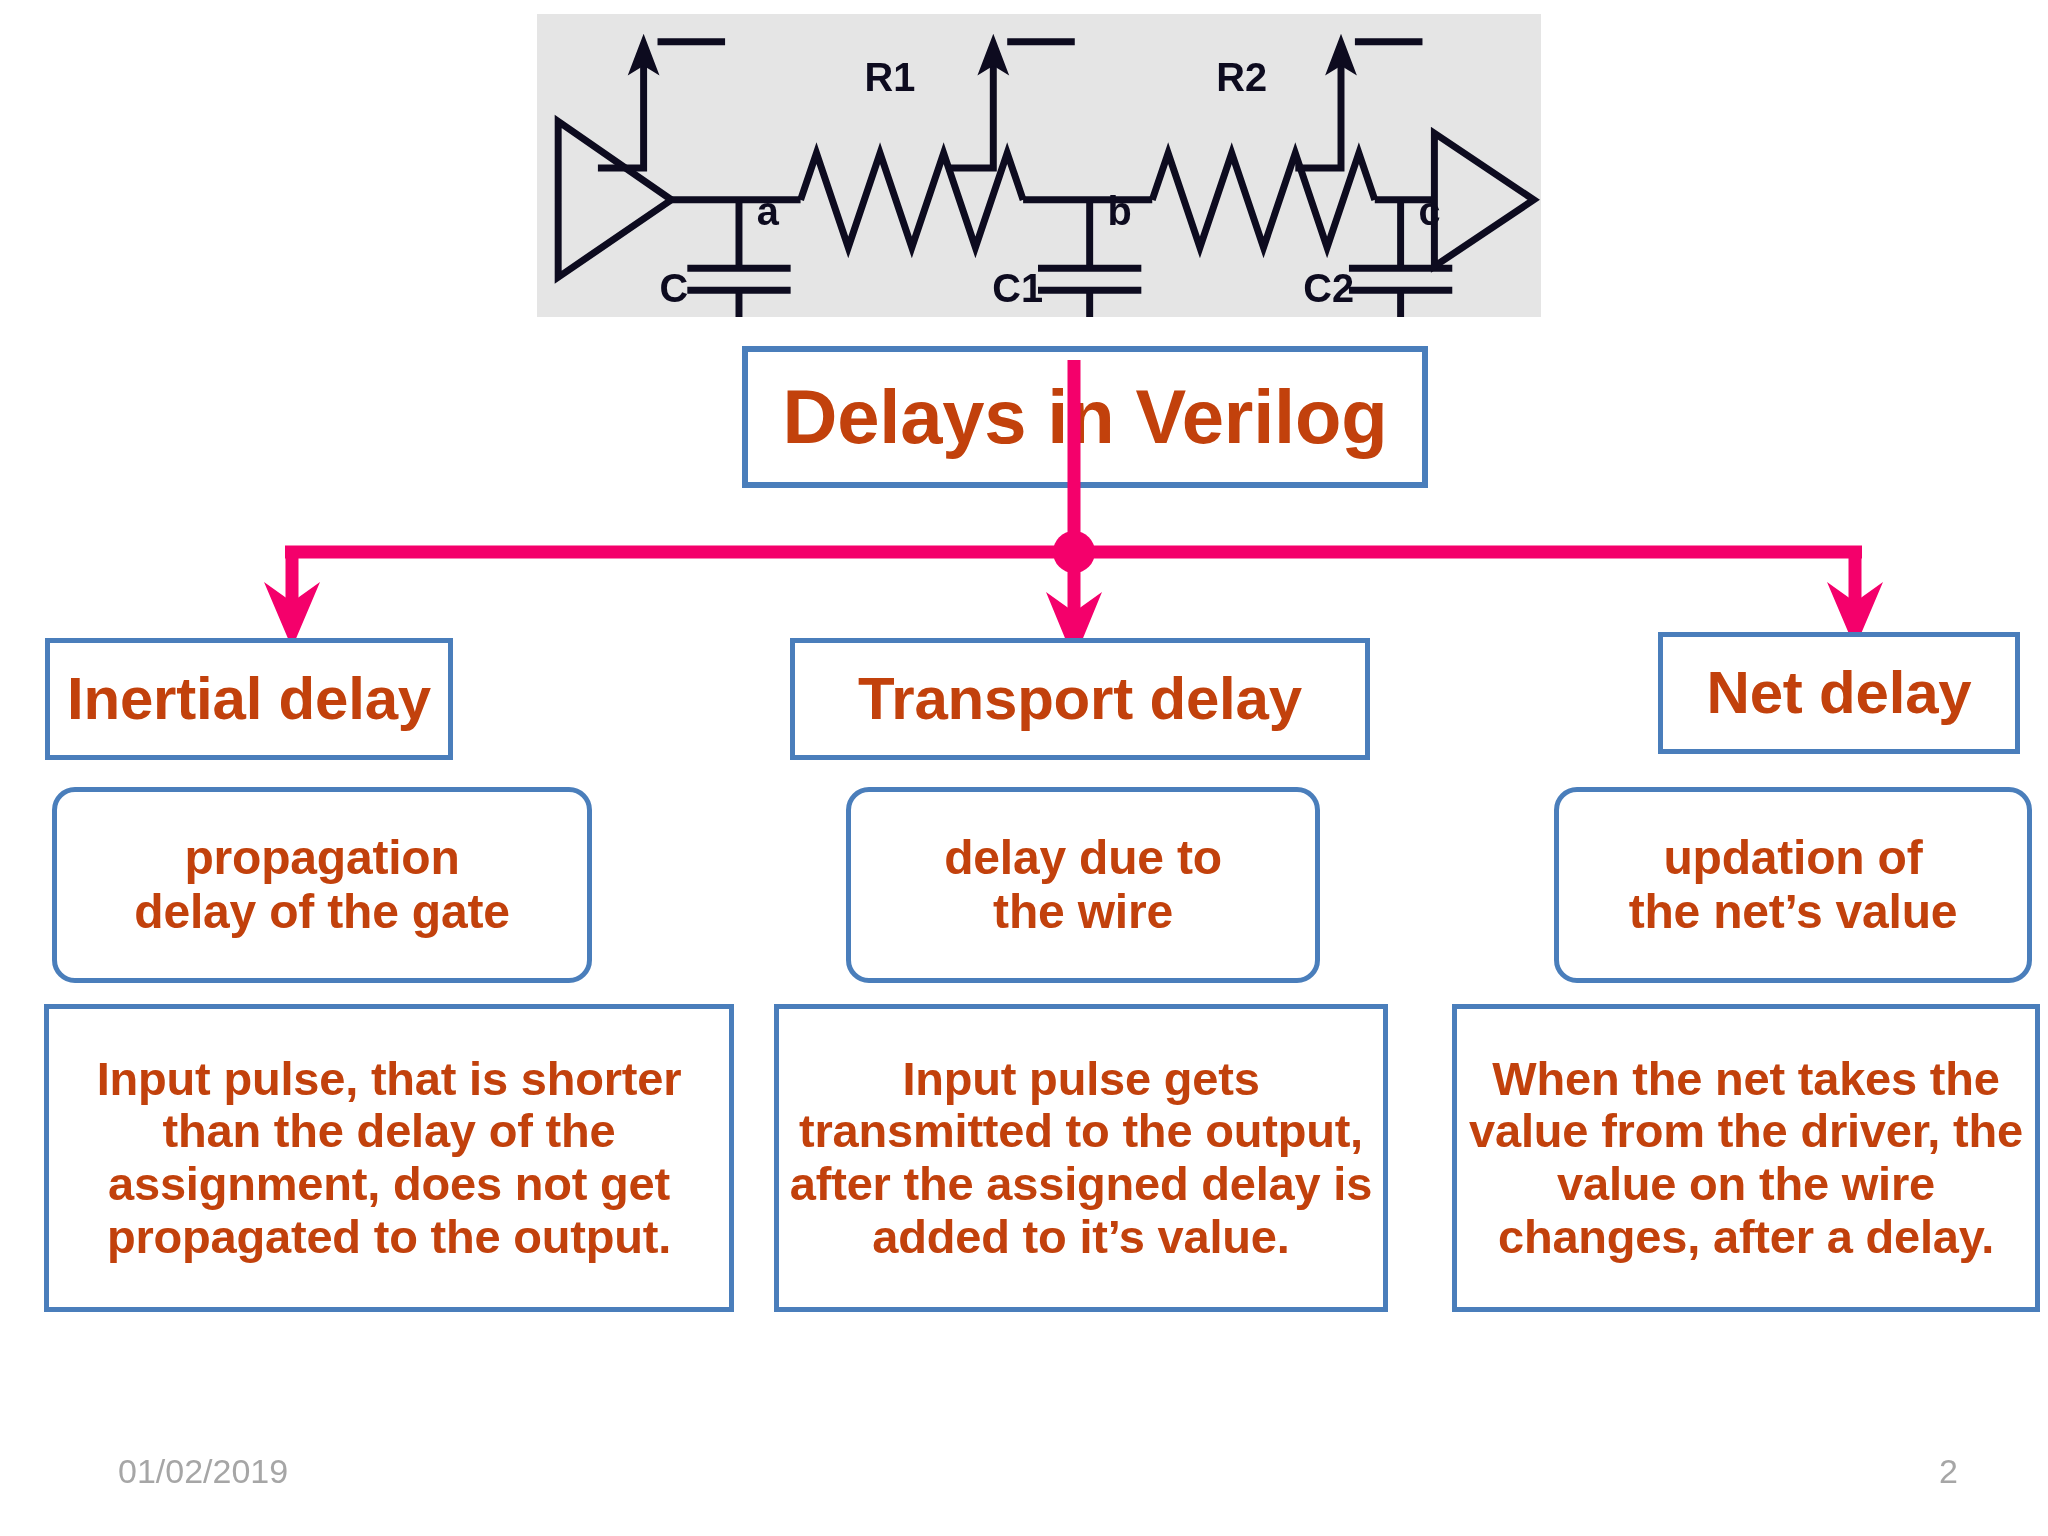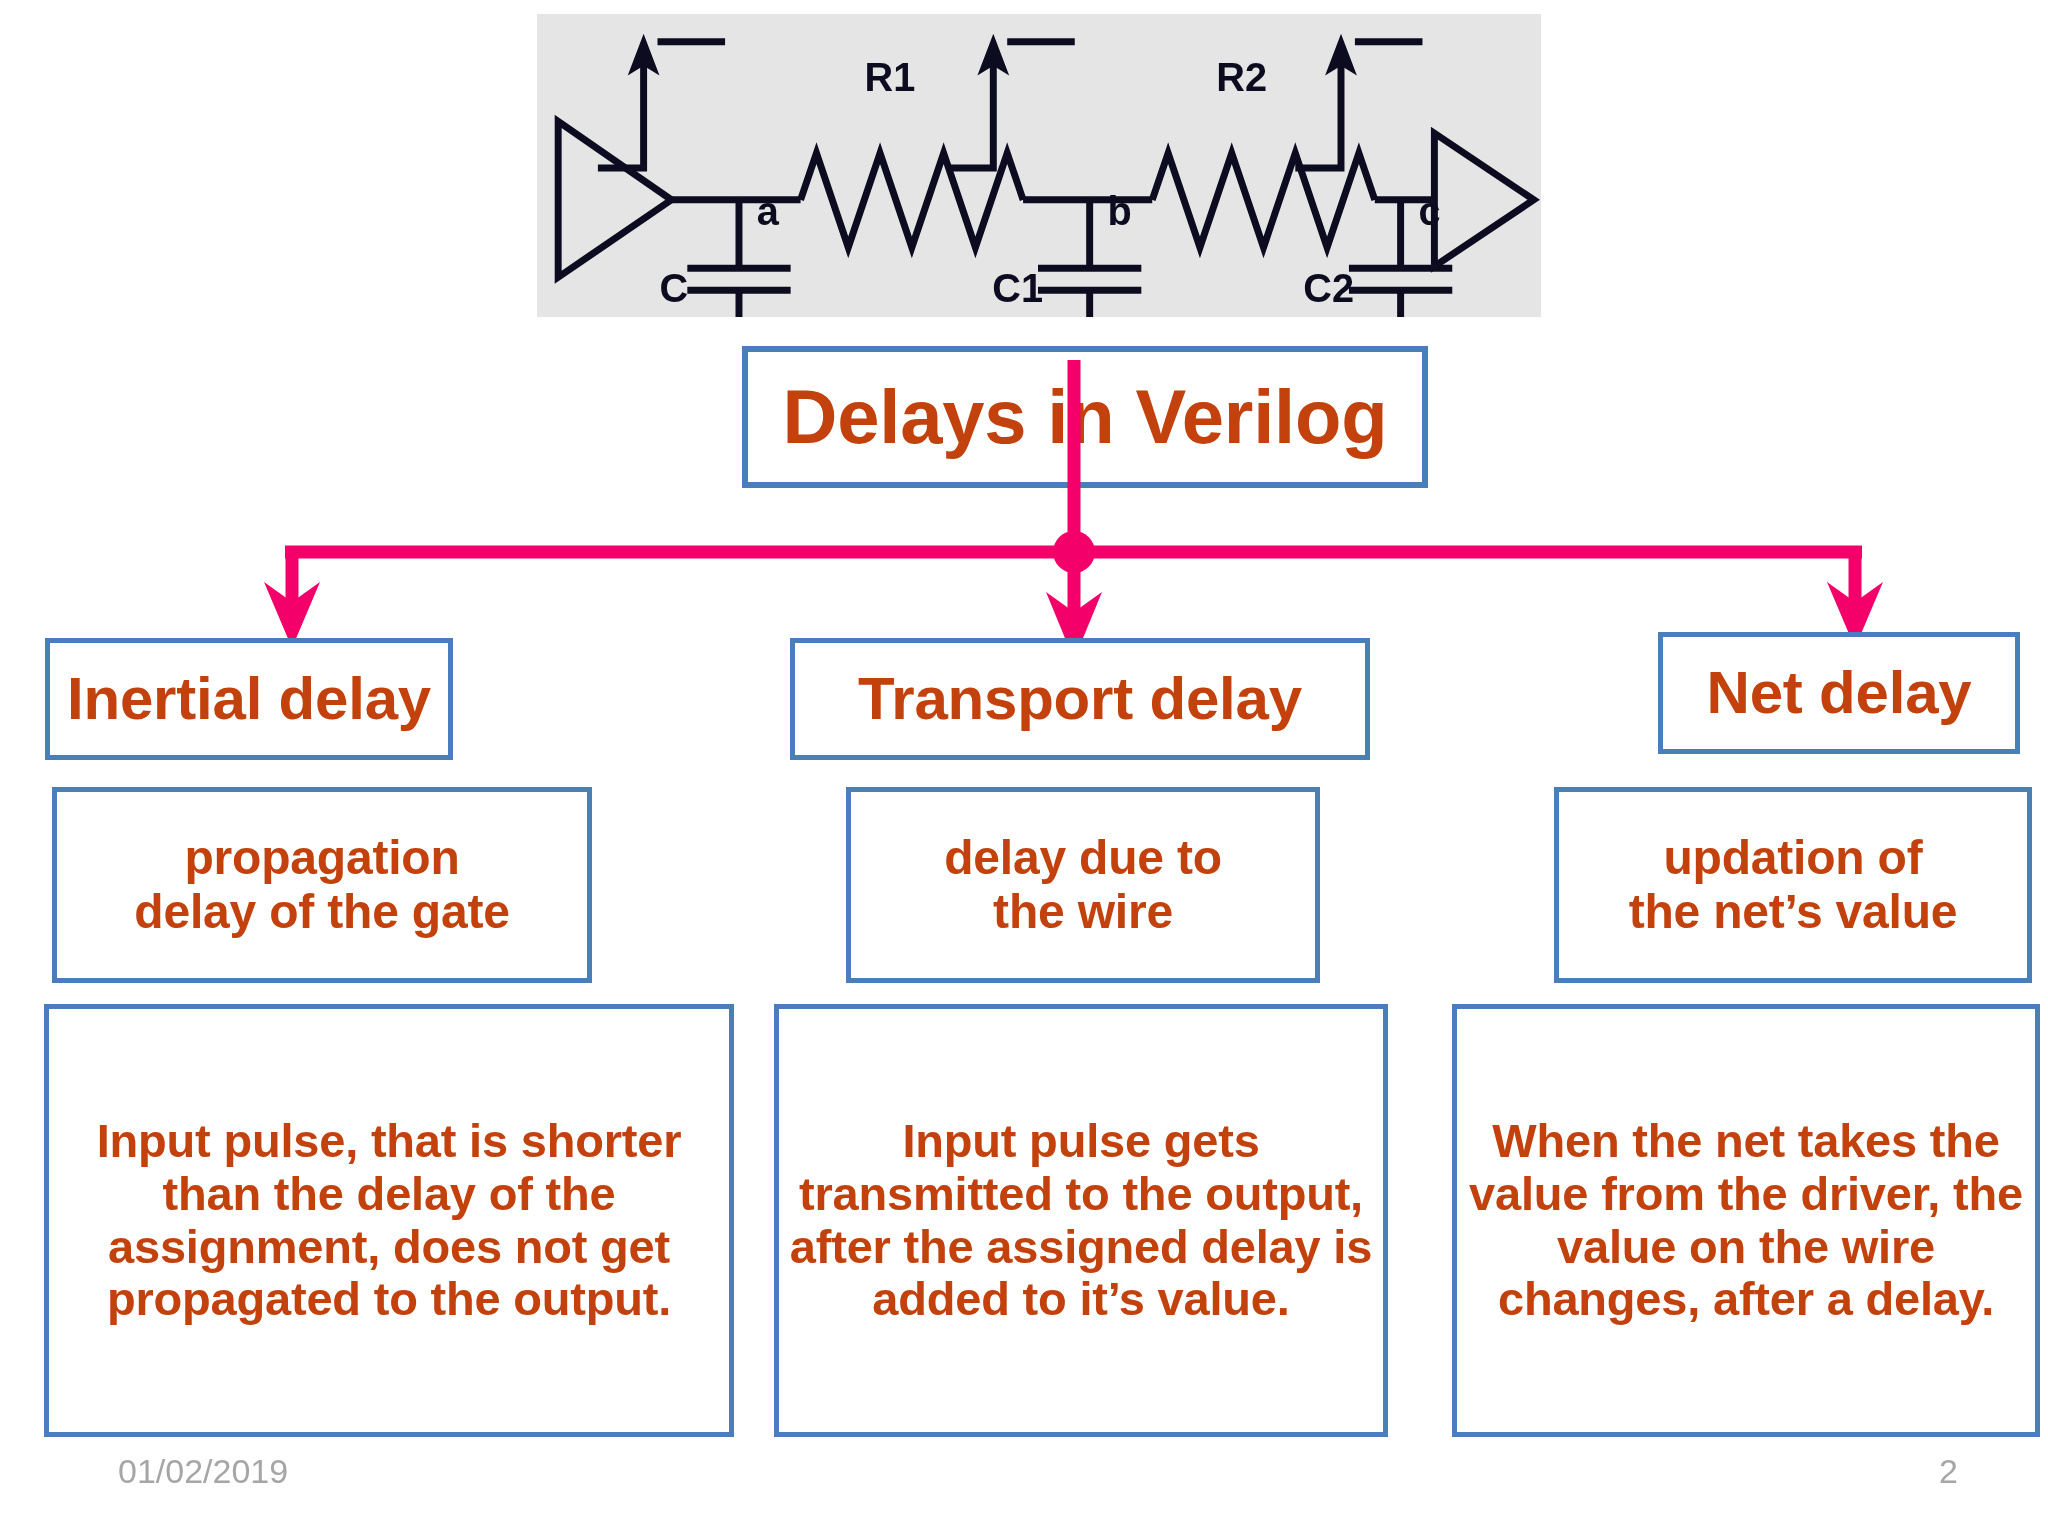--- a/index.html
+++ b/index.html
@@ -49,27 +49,27 @@
     border-width: 6px;
   }
 
   
   .cat-box { font-size: 60px; height: 122px; }
   #cat-box-inertial  { left: 45px;   top: 638px;  width: 408px; }
   #cat-box-transport { left: 790px;  top: 638px;  width: 580px; }
   #cat-box-net       { left: 1658px; top: 632px;  width: 362px; }
 
   
-  .desc-box { font-size: 48px; height: 196px; }
+  .desc-box { font-size: 48px; height: 196px; border-radius: 23px; }
   #desc-box-inertial  { left: 52px;   top: 787px;  width: 540px; }
   #desc-box-transport { left: 846px;  top: 787px;  width: 474px; }
   #desc-box-net       { left: 1554px; top: 787px;  width: 478px; }
 
   
-  .detail-box { font-size: 47px; height: 433px; padding: 8px 10px; }
+  .detail-box { font-size: 47px; height: 308px; padding: 8px 10px; }
   #detail-box-inertial  { left: 44px;   top: 1004px; width: 690px; }
   #detail-box-transport { left: 774px;  top: 1004px; width: 614px; }
   #detail-box-net       { left: 1452px; top: 1004px; width: 588px; }
 
   .detail-box .txt, .desc-box .txt, .cat-box .txt, #title-box .txt {
     display: block;
     width: 100%;
     white-space: pre-line;
   }
 

